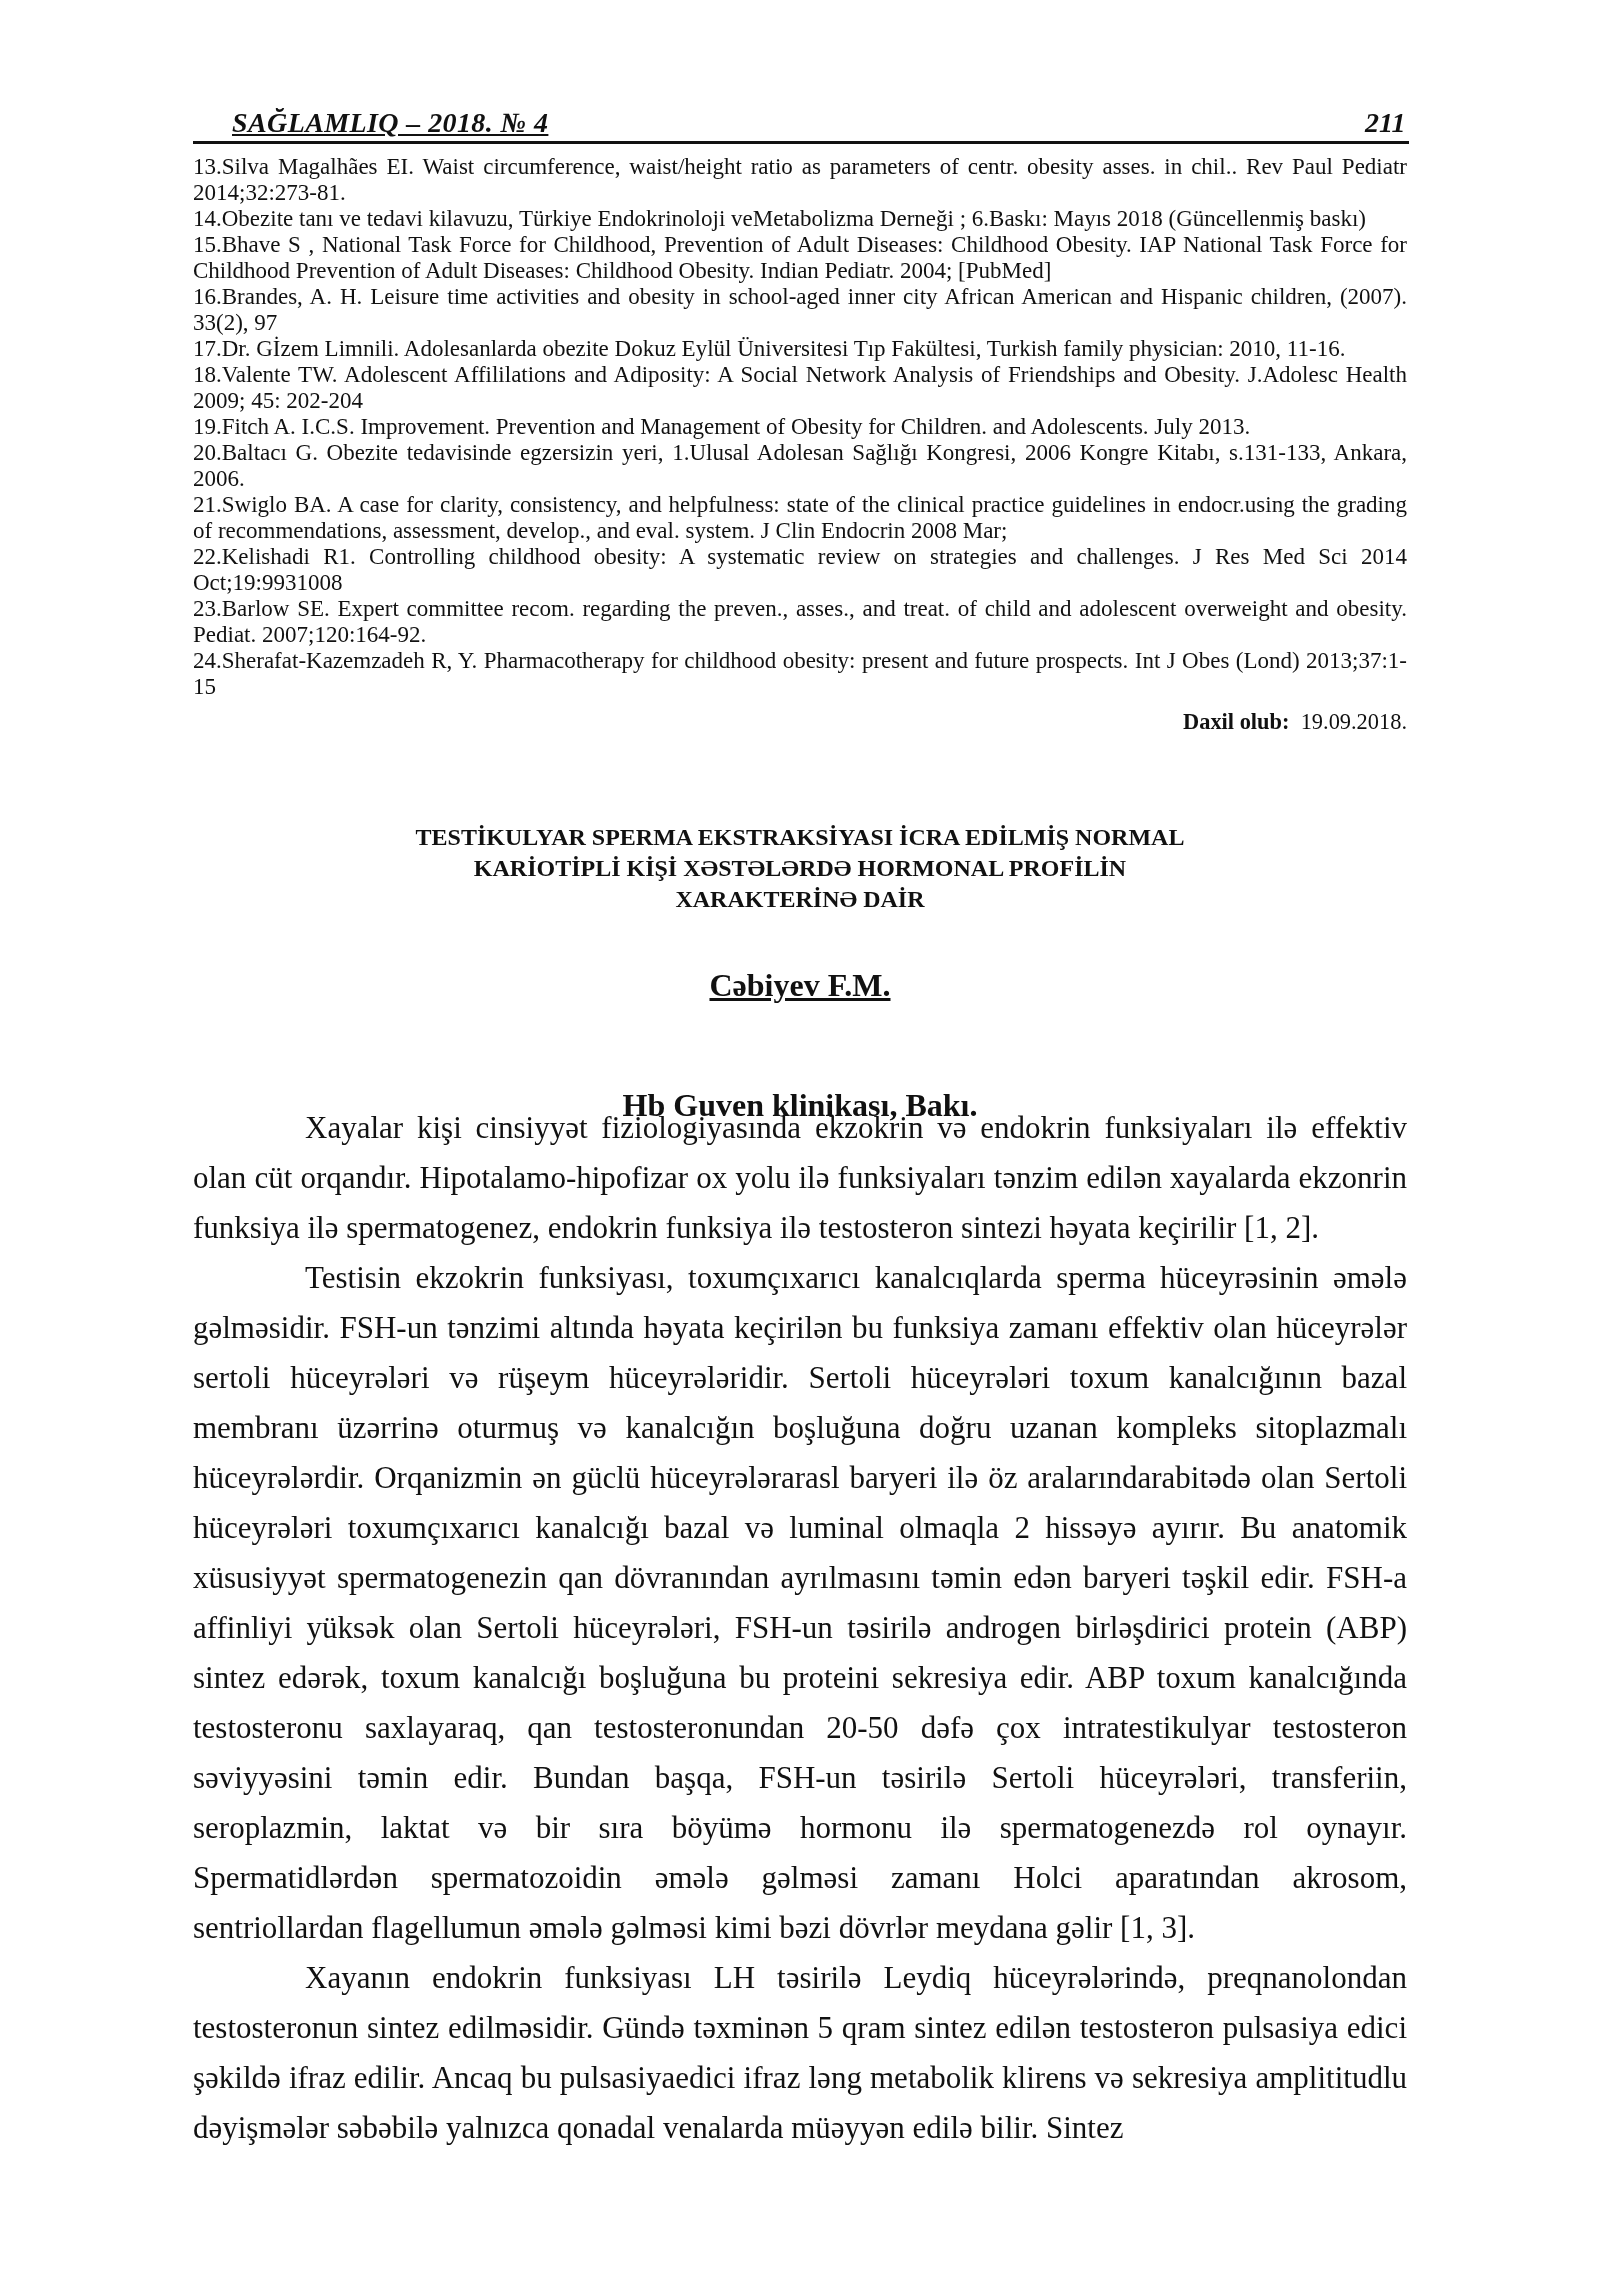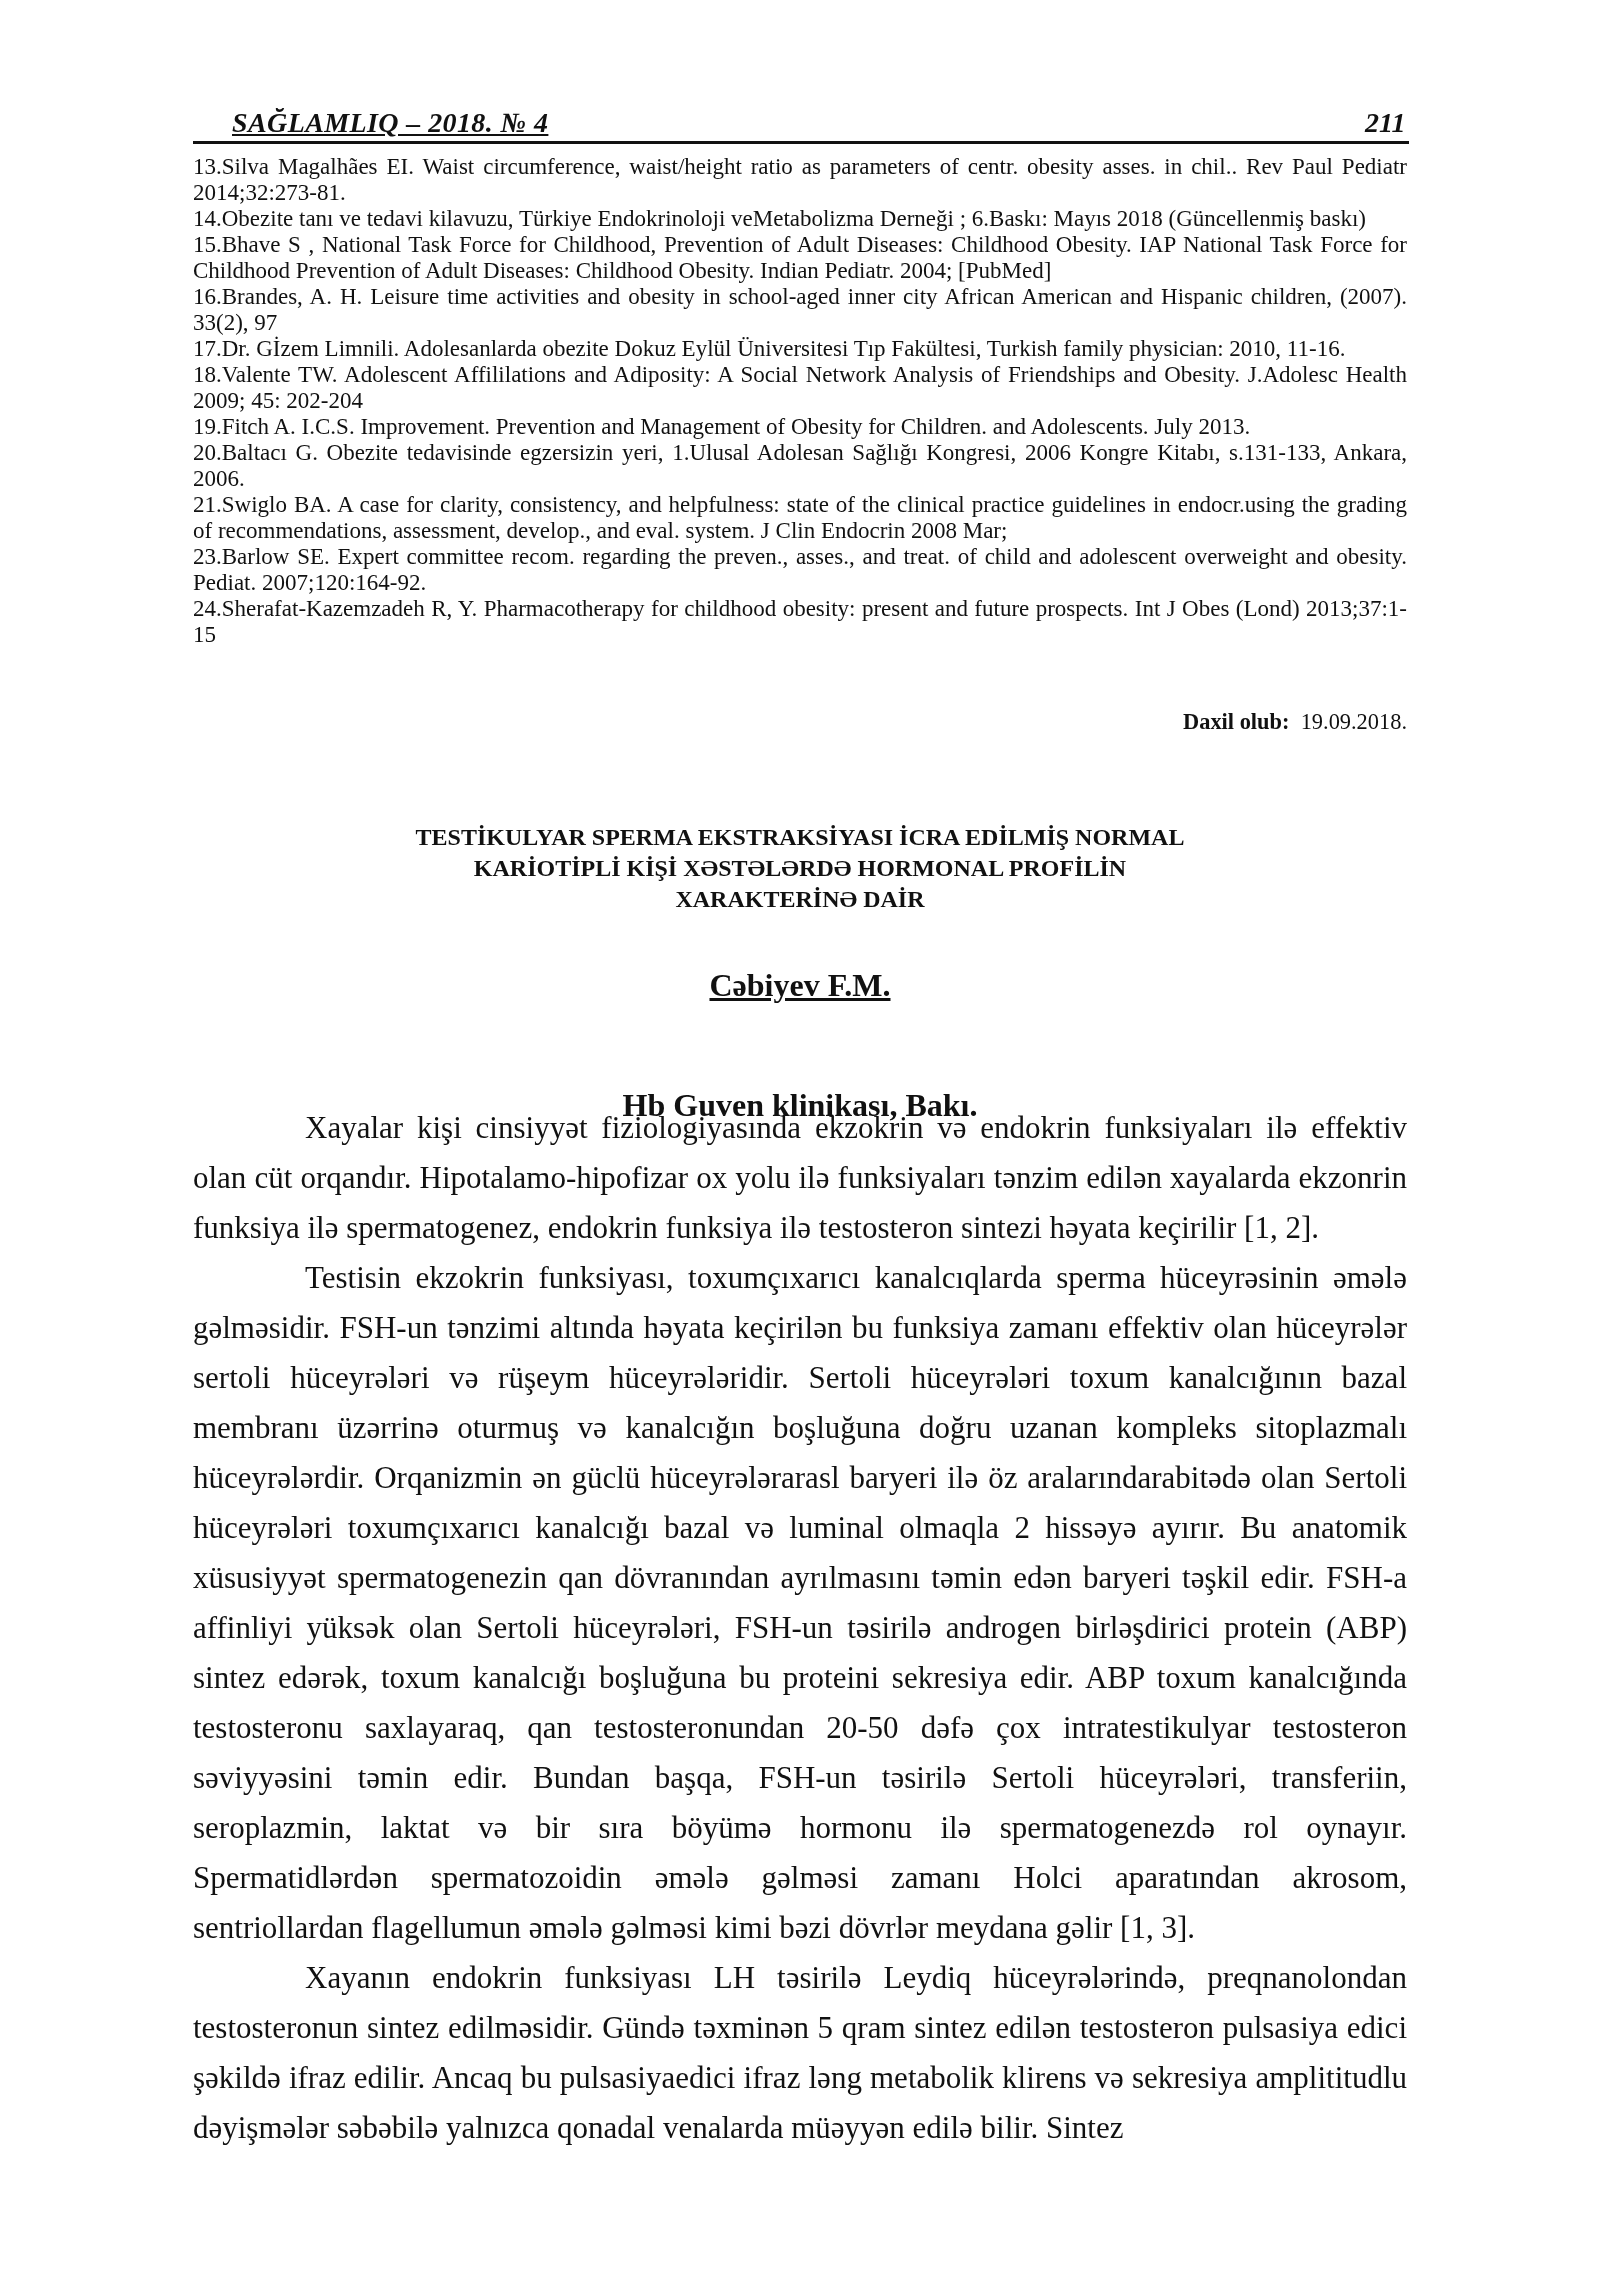--- a/index.html
+++ b/index.html
@@ -60,20 +60,21 @@
 <div class="references">
   <p class="reference">13.Silva Magalhães EI. Waist circumference, waist/height ratio as parameters of centr. obesity asses. in chil.. Rev Paul Pediatr 2014;32:273-81.</p>
   <p class="reference">14.Obezite tanı ve tedavi kilavuzu, Türkiye Endokrinoloji veMetabolizma Derneği ; 6.Baskı: Mayıs 2018 (Güncellenmiş baskı)</p>
   <p class="reference">15.Bhave S , National Task Force for Childhood, Prevention of Adult Diseases: Childhood Obesity. IAP National Task Force for Childhood Prevention of Adult Diseases: Childhood Obesity.  Indian Pediatr. 2004; [PubMed]</p>
   <p class="reference">16.Brandes, A. H. Leisure time activities and obesity in school-aged inner city African American and Hispanic children, (2007). 33(2), 97</p>
   <p class="reference">17.Dr. Gİzem Limnili. Adolesanlarda obezite Dokuz Eylül Üniversitesi Tıp Fakültesi,  Turkish family physician: 2010, 11-16.</p>
   <p class="reference">18.Valente TW. Adolescent Affililations and Adiposity: A Social Network Analysis of Friendships and Obesity. J.Adolesc Health 2009; 45: 202-204</p>
   <p class="reference">19.Fitch A. I.C.S. Improvement. Prevention and Management of Obesity for Children. and Adolescents. July 2013.</p>
   <p class="reference">20.Baltacı G. Obezite tedavisinde egzersizin yeri, 1.Ulusal Adolesan Sağlığı Kongresi,  2006 Kongre Kitabı, s.131-133, Ankara, 2006.</p>
   <p class="reference">21.Swiglo BA. A case for clarity, consistency, and helpfulness: state of the clinical practice guidelines in endocr.using the grading of recommendations, assessment, develop., and eval. system. J Clin Endocrin 2008 Mar;</p>
+  <p class="reference">22.Kelishadi R1. Controlling childhood obesity: A systematic review on strategies and challenges. J Res Med Sci 2014 Oct;19:9931008</p>
   <p class="reference">23.Barlow SE. Expert committee recom. regarding the preven., asses., and treat. of child and adolescent overweight and obesity. Pediat. 2007;120:164-92.</p>
   <p class="reference">24.Sherafat-Kazemzadeh R, Y. Pharmacotherapy for childhood obesity: present and future prospects. Int J Obes (Lond) 2013;37:1-15</p>
 </div>
 
 <div class="received">
   <span class="label">Daxil olub:</span>&nbsp;
   <span>19.09.2018.</span>
 </div>
 
 <div class="title-block">

